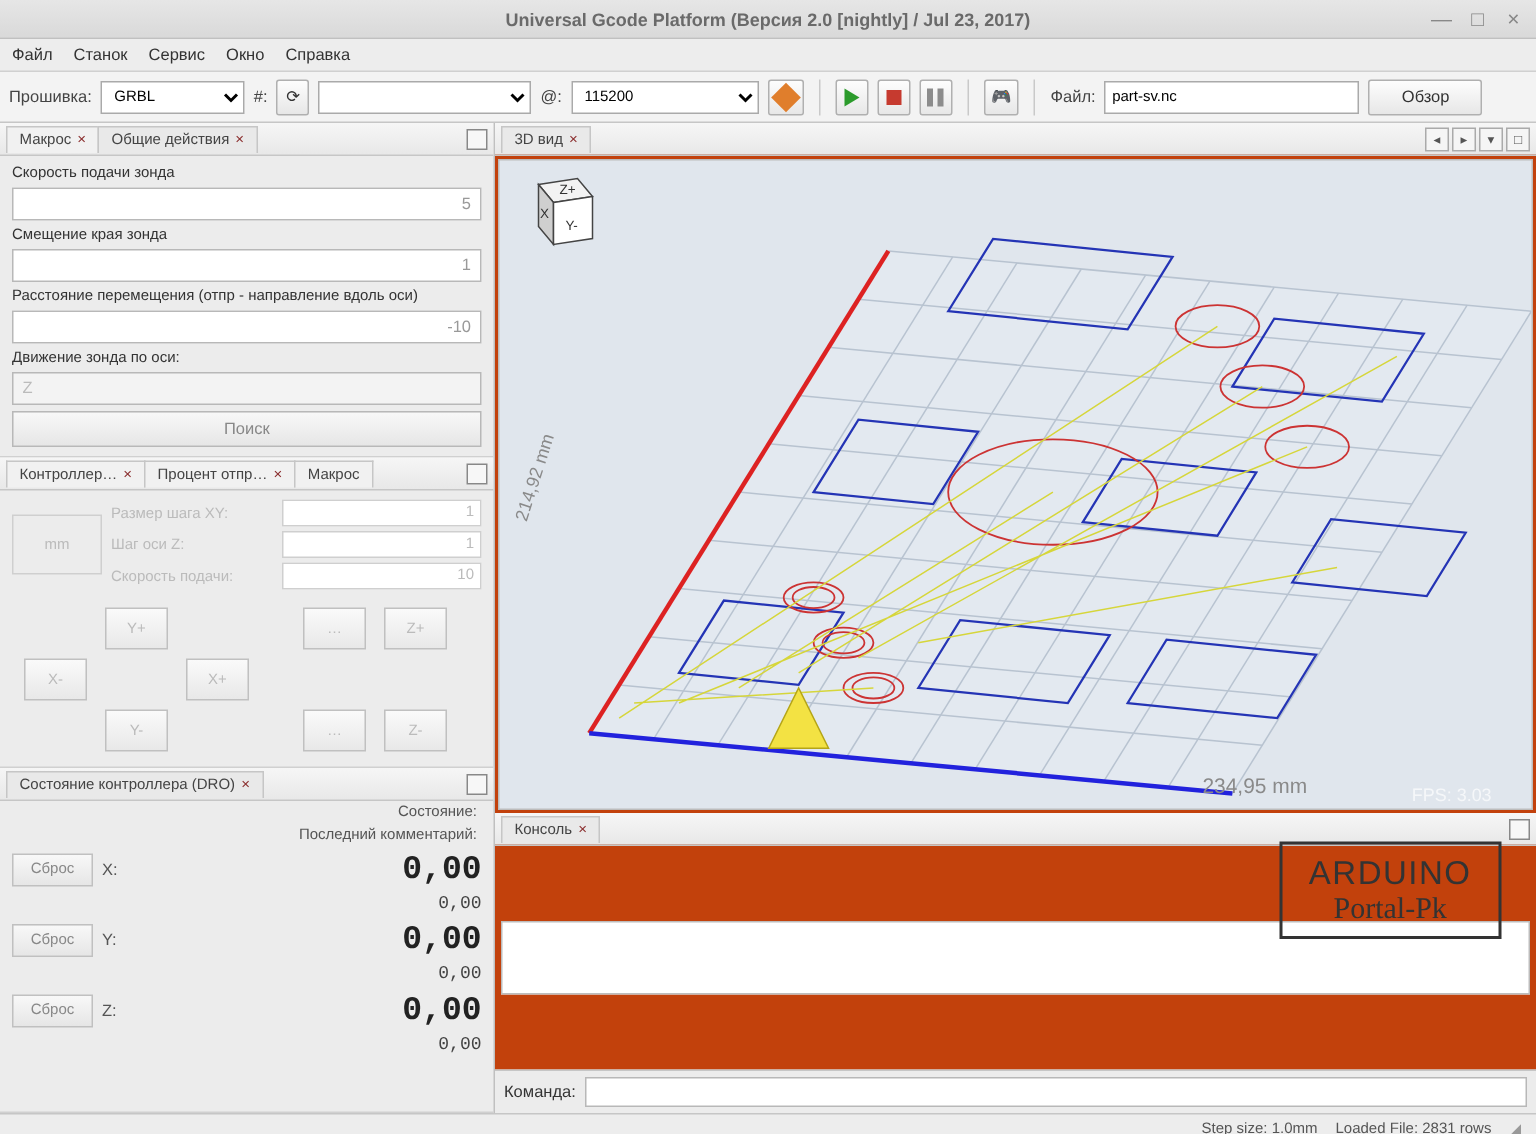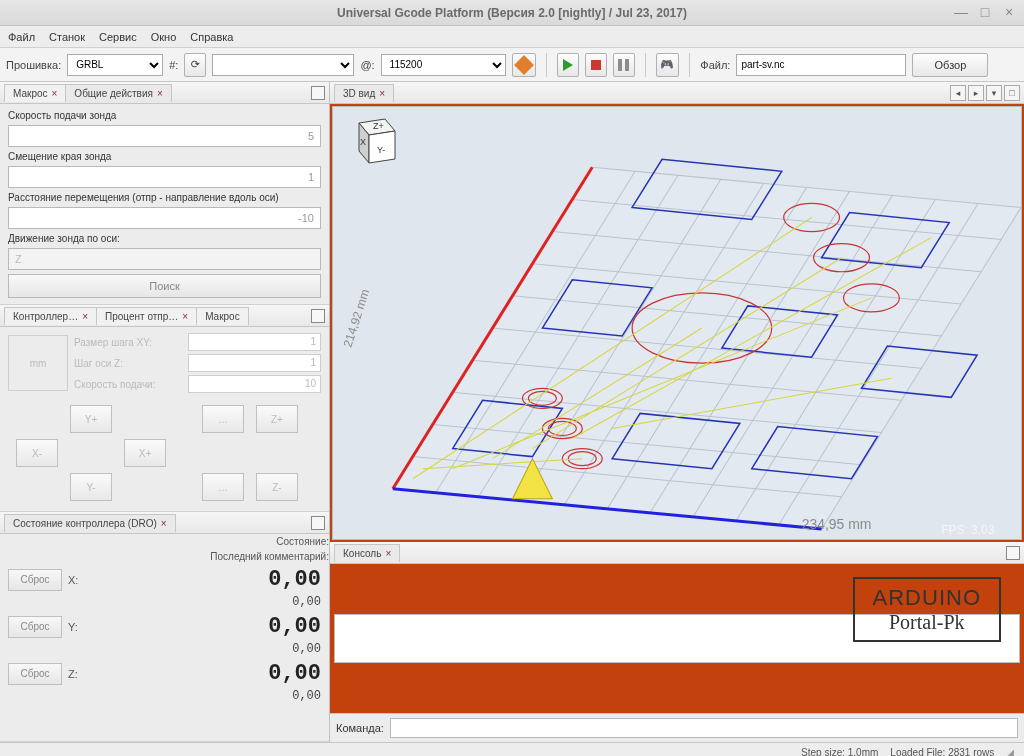--- a/index.html
+++ b/index.html
@@ -28,43 +28,43 @@
   .tab { padding:3px 8px; border:1px solid #c6c6c6; border-bottom:none; background:#f1f1f1; font-size:10px; color:#444; display:flex; align-items:center; gap:4px; margin-right:-1px;}
   .tab.active { background:#e9e9e9; font-weight:500;}
   .tab .x { color:#8a2c2c; font-size:10px;}
   .tabrow .sq { position:absolute; right:4px; top:4px; width:14px; height:14px; border:1px solid #888; background:#f7f7f7;}
   .panelbody { padding:6px 8px; display:flex; flex-direction:column; gap:4px; }
   .flabel { font-size:10px; color:#333; }
   .valfield { height:22px; border:1px solid #b8b8b8; background:#fff; text-align:right; padding:0 6px; line-height:20px; color:#999; font-size:11px;}
   .valfield.disabled{ background:#f3f3f3; color:#bbb;}
   .widebtn { height:24px; border:1px solid #b8b8b8; background:linear-gradient(#f8f8f8,#e6e6e6); color:#888; font-size:11px; display:flex; align-items:center; justify-content:center;}
   .jogrow { display:flex; gap:6px; align-items:center; }
-  .jogleft { width:60px; height:56px; border:1px solid #cfcfcf; display:flex; align-items:center; justify-content:center; color:#bbb; font-size:10px;}
+  .jogleft { width:60px; height:40px; border:1px solid #cfcfcf; display:flex; align-items:center; justify-content:center; color:#bbb; font-size:10px;}
   .steps { flex:1; display:flex; flex-direction:column; gap:3px;}
   .steprow { display:flex; align-items:center; gap:4px;}
   .steprow .sl { width:110px; color:#bbb; font-size:10px;}
   .steprow .sv { flex:1; height:18px; border:1px solid #cfcfcf; background:#fff; text-align:right; padding:0 4px; color:#bbb; font-size:10px; line-height:16px;}
   .jogpad { display:flex; gap:12px; padding:6px 8px 10px 16px; }
   .jogcol { display:flex; flex-direction:column; gap:6px; align-items:center;}
   .jogbtn { width:42px; height:28px; border:1px solid #c0c0c0; background:linear-gradient(#fafafa,#e8e8e8); color:#bbb; font-size:10px; display:flex; align-items:center; justify-content:center;}
   .jogbtn.blank{ width:42px; height:28px;}
   .dro .row { display:flex; align-items:center; gap:6px; padding:3px 8px;}
   .dro .reset { width:54px; height:22px; border:1px solid #c0c0c0; background:linear-gradient(#f8f8f8,#e6e6e6); color:#888; font-size:10px; display:flex; align-items:center; justify-content:center;}
   .dro .axis { width:14px; color:#555;}
   .dro .big { flex:1; text-align:right; font-size:22px; font-weight:bold; color:#222; font-family: 'Courier New', monospace;}
   .dro .small { text-align:right; font-size:12px; color:#444; padding:0 8px 2px 0; font-family:'Courier New',monospace;}
-  .kvrow{ display:flex; justify-content:flex-end; padding:2px 0; color:#555; font-size:10px;}
+  .kvrow{ display:flex; justify-content:flex-end; padding:2px 11px; color:#555; font-size:10px;}
   .right { flex:1; display:flex; flex-direction:column; background:#c2410c;}
   .right .tabrow .navbtns{ position:absolute; right:4px; top:3px; display:flex; gap:2px;}
   .navbtns .nb{ width:16px; height:16px; border:1px solid #aaa; background:#f5f5f5; font-size:9px; display:flex; align-items:center; justify-content:center; color:#555;}
   .viewport { flex:1; background:#e0e6ed; position:relative; margin:2px; border:1px solid #bcbcbc; overflow:hidden;}
   .gridwrap { position:absolute; left:0; top:0; width:100%; height:100%; }
   .consolewrap { height:200px; display:flex; flex-direction:column;gap:48px;}
   .consolebody { flex:1; background:#fff; margin:2px 4px; border:1px solid #bcbcbc; position:relative;}
-  .watermark { position:absolute; right:18px; bottom:20px; border:2px solid #333; padding:6px 18px; font-family: Georgia, serif; text-align:center; color:#333;}
+  .watermark { position:absolute; right:18px; bottom:36px; border:2px solid #333; padding:6px 18px; font-family: Georgia, serif; text-align:center; color:#333;}
   .watermark .l1{ font-size:22px; letter-spacing:1px;}
   .watermark .l2{ font-size:20px; font-family: cursive;}
   .cmdrow { display:flex; align-items:center; gap:6px; padding:4px 6px; border-top:1px solid #c6c6c6; background:#ececec;}
   .cmdin { flex:1; height:20px; border:1px solid #b8b8b8; background:#fff;}
   .statusbar { height:20px; background:#ededed; border-top:1px solid #c6c6c6; display:flex; align-items:center; justify-content:flex-end; padding:0 10px; font-size:10px; color:#555; gap:12px;}
 </style>
 </head>
 <body>
 
 <div class="titlebar">

